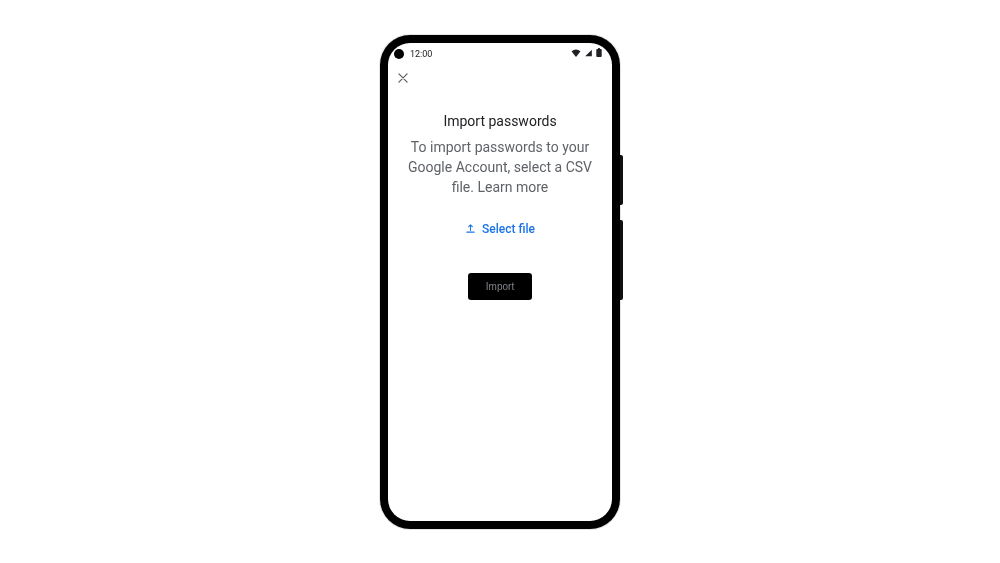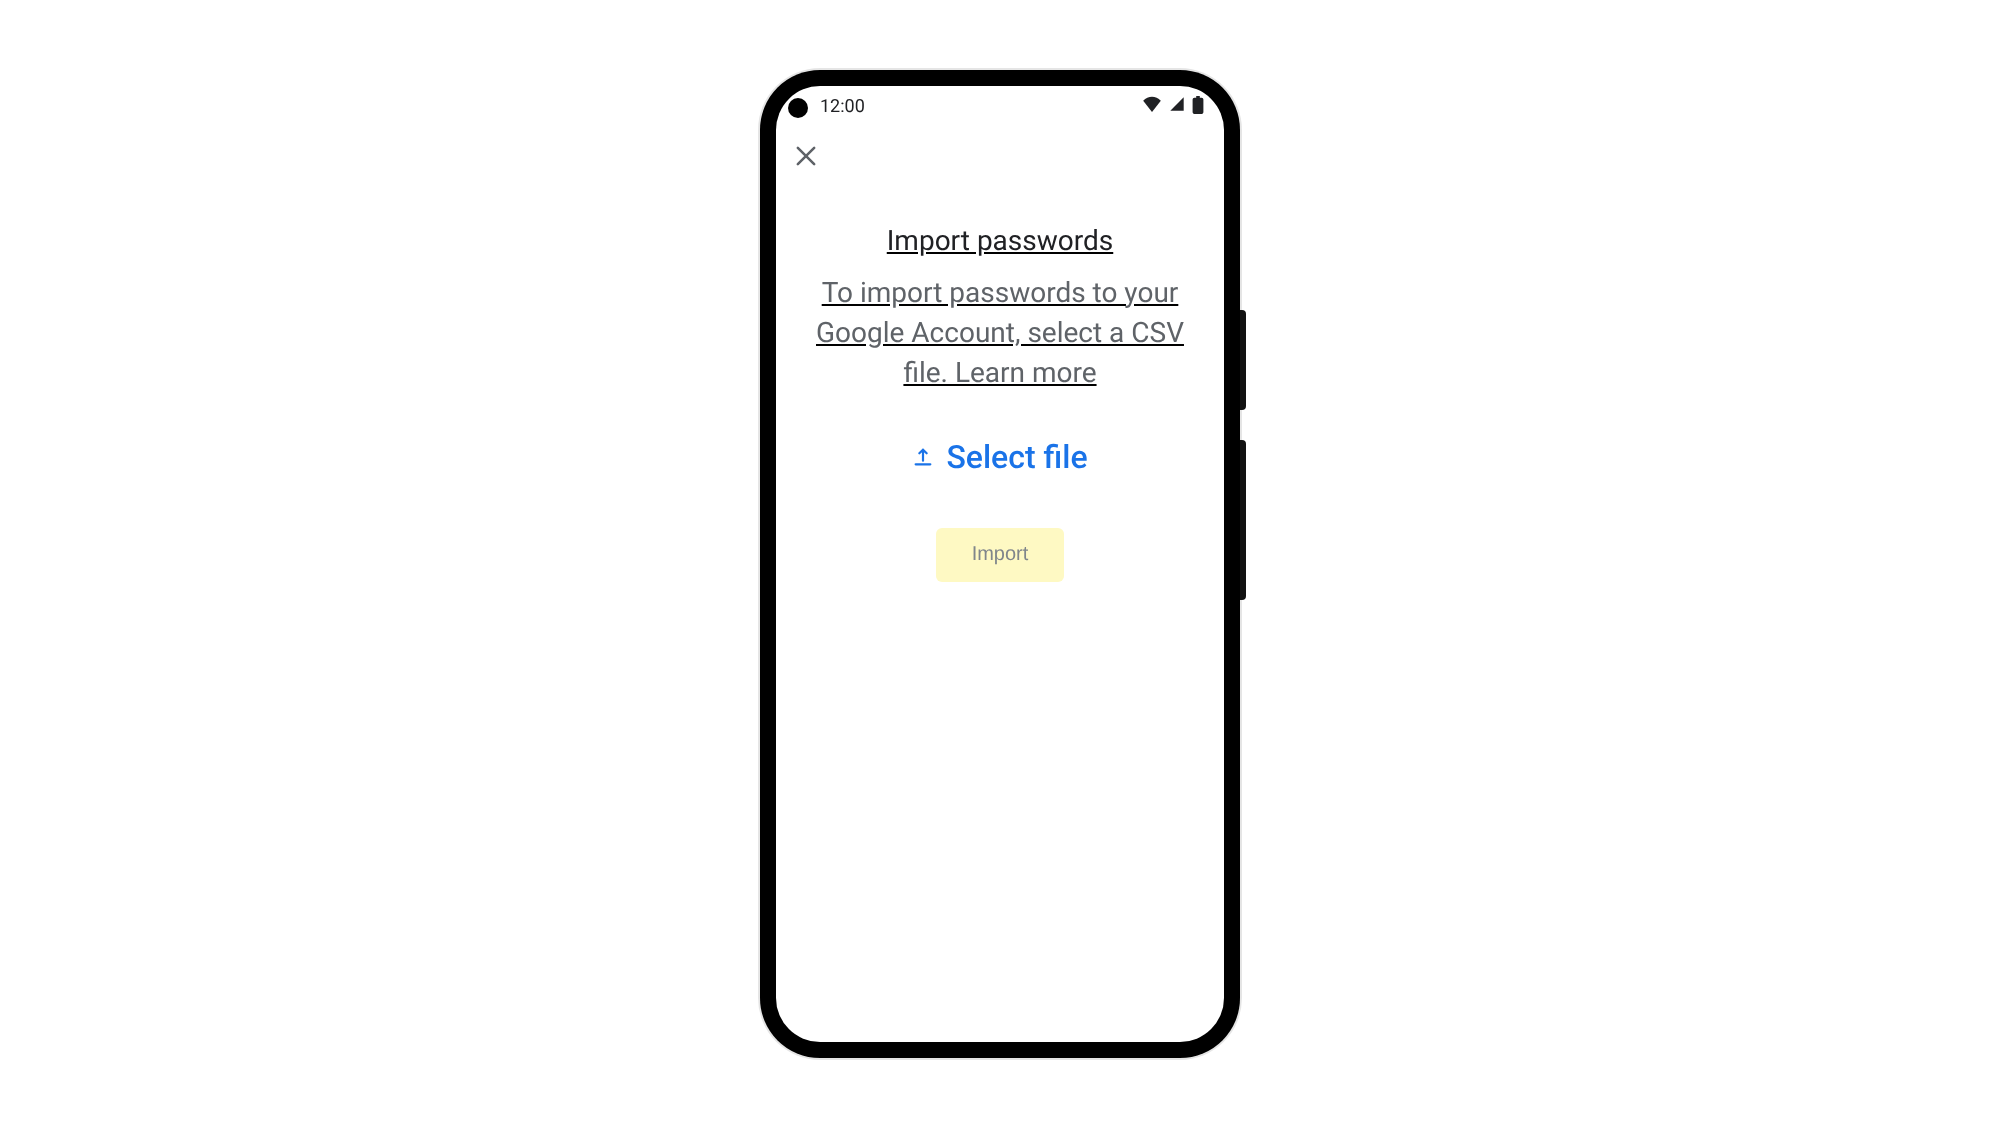--- a/index.html
+++ b/index.html
@@ -72,56 +72,56 @@
       align-items: center;
       padding: 0 8px;
     }
     .close-x svg {
       display: block;
     }
     .content {
       flex: 1;
       padding: 22px 18px 0 18px;
       text-align: center;
-      text-decoration: underline;
     }
     .title {
       font-size: 14px;
       color: #202124;
       font-weight: 400;
       margin-bottom: 8px;
     }
     .subtitle {
       font-size: 14px;
       line-height: 1.45;
       color: #5f6368;
       margin: 0 auto 22px auto;
       max-width: 190px;
     }
     .select-file {
       display: inline-flex;
       align-items: center;
       gap: 6px;
       color: #1a73e8;
-      font-size: 16px;
+      font-size: 12px;
       font-weight: 500;
       cursor: pointer;
       margin-bottom: 26px;
     }
     .select-file svg { display: block; }
     .import-btn {
       display: inline-block;
-      background: #fef9c3;
+      background: #000000;
       color: #80868b;
       font-size: 10px;
       font-weight: 500;
       padding: 8px 18px;
       border-radius: 3px;
       border: none;
       cursor: default;
+      margin-top: 11px;
     }
   </style>
 </head>
 <body>
 
 <div class="phone-frame">
   <div class="side-button b1"></div>
   <div class="side-button b2"></div>
   <div class="screen">
 

